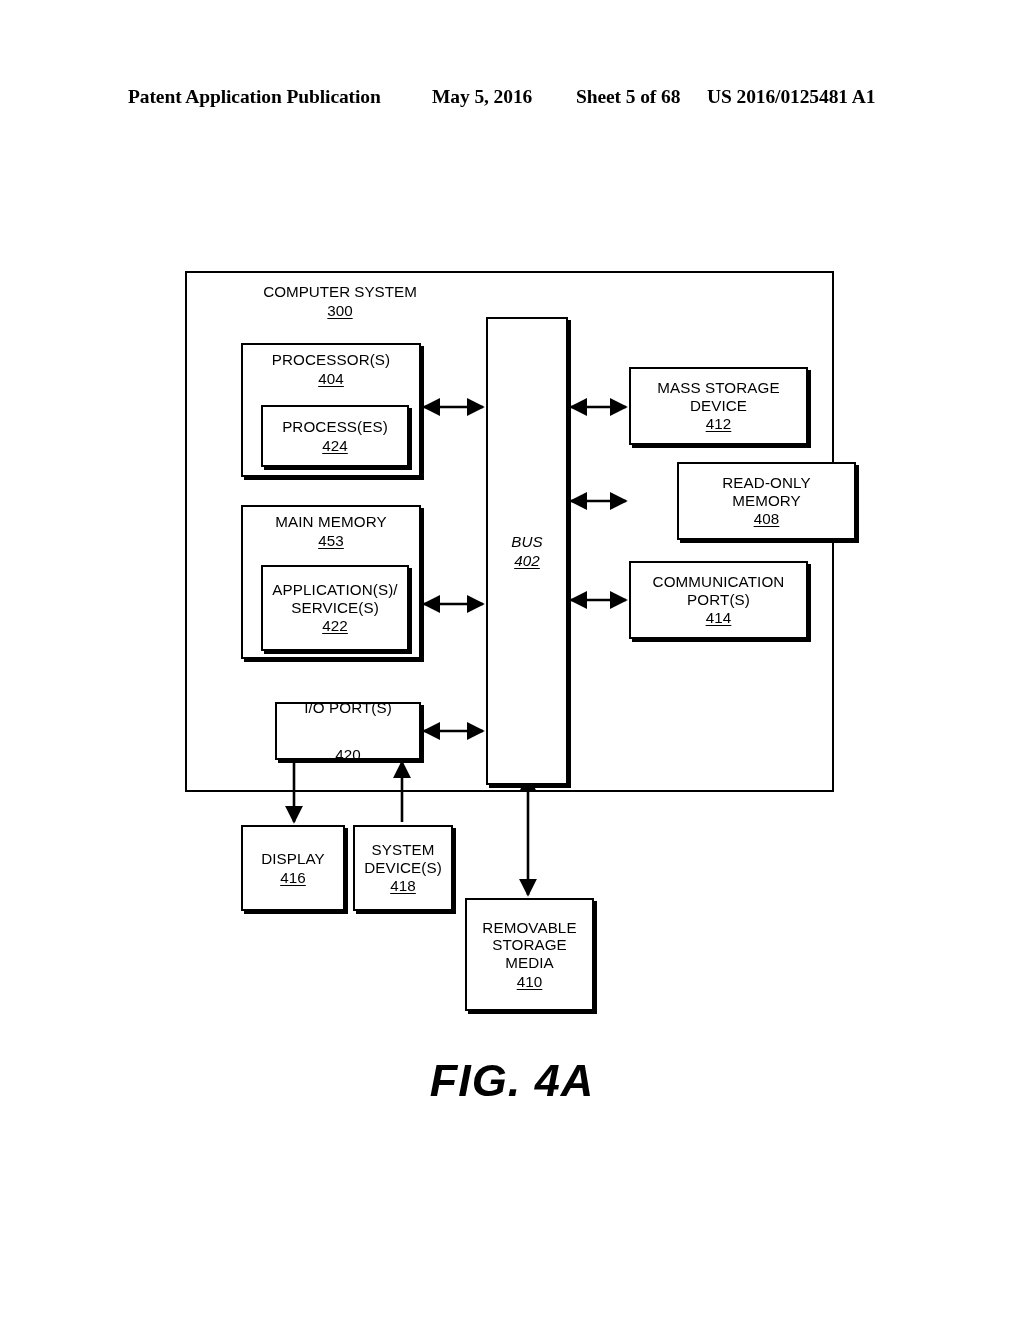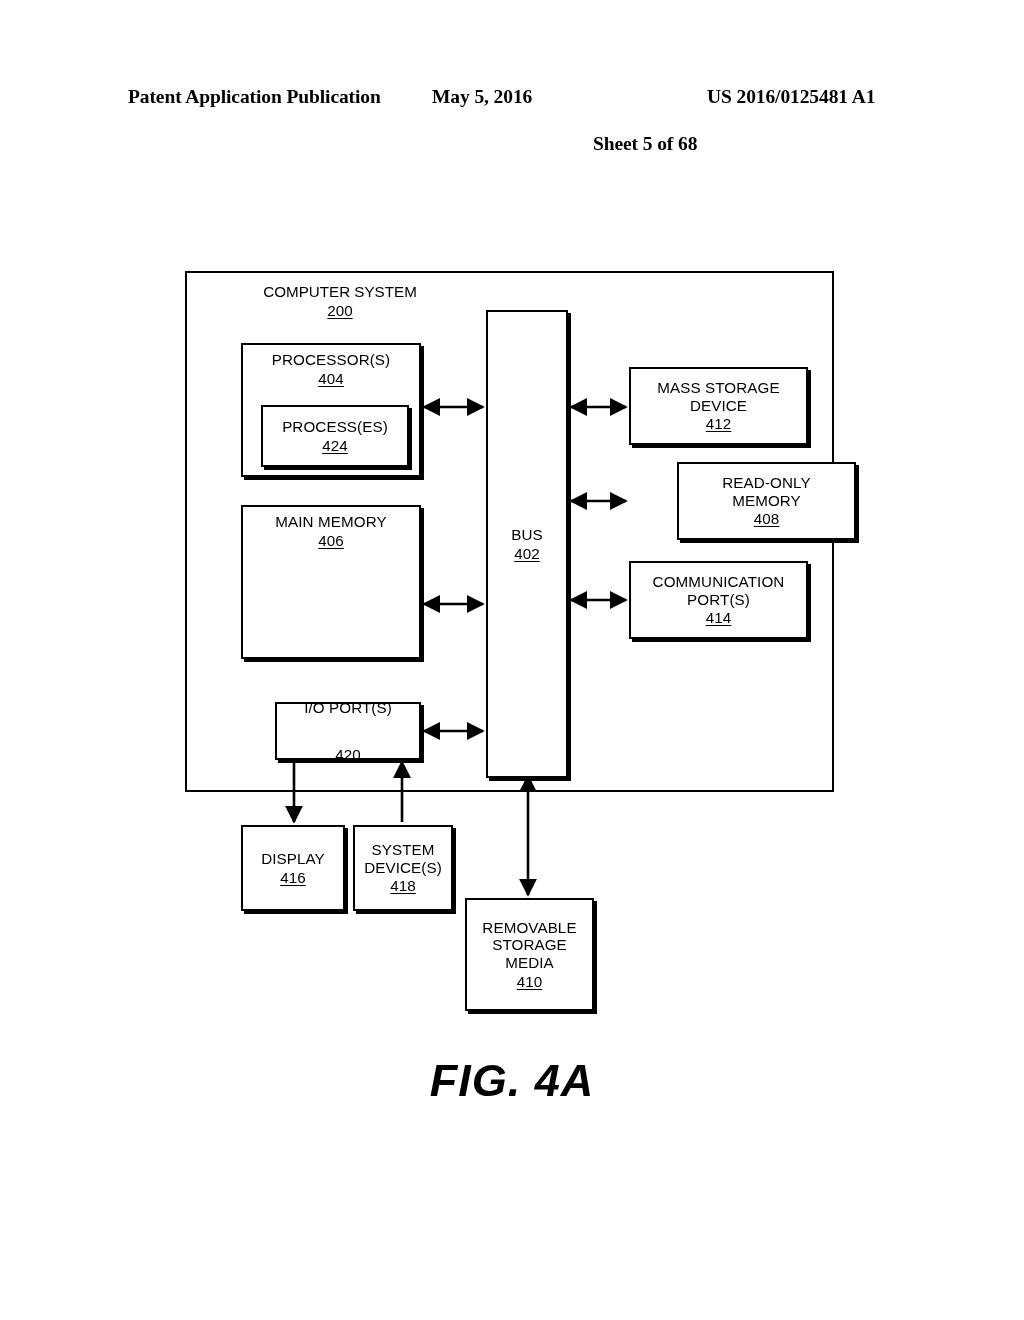--- a/index.html
+++ b/index.html
@@ -24,21 +24,21 @@
     width: 1024px;
     height: 30px;
     font-family: "Liberation Serif", serif;
     font-weight: bold;
     font-size: 19.5px;
     letter-spacing: -0.1px;
     white-space: nowrap;
   }
   .hdr-pub   { position: absolute; left: 128px; top: 0; }
   .hdr-date  { position: absolute; left: 432px; top: 0; }
-  .hdr-sheet { position: absolute; left: 593px; top: 0; margin-top: 47px; }
+  .hdr-sheet { position: absolute; left: 576px; top: 0; }
   .hdr-num   { position: absolute; left: 707px; top: 0; }
 
   
   #diagram {
     position: absolute;
     left: 0;
     top: 0;
     width: 1024px;
     height: 1320px;
     padding-left: 17px;
@@ -87,23 +87,24 @@
     top: 283px;
     width: 200px;
     text-align: center;
     font-size: 15.2px;
     line-height: 1.2;
   }
 
   
   #bus {
     left: 486px;
-    top: 310px;
+    top: 317px;
     width: 82px;
     height: 468px;
+    font-style: italic;
   }
 
   
   #processor-box { left: 241px; top: 343px;  width: 180px; height: 134px; justify-content: flex-start; padding-top: 6px; }
   #process-box   { left: 261px; top: 405px;  width: 148px; height: 62px;  }
   #mainmem-box   { left: 241px; top: 505px;  width: 180px; height: 154px; justify-content: flex-start; padding-top: 6px; }
   #appsvc-box    { left: 261px; top: 565px;  width: 148px; height: 86px;  }
   #ioports-box   { left: 275px; top: 702px;  width: 146px; height: 58px; gap: 28px;  }
 
   
@@ -148,21 +149,21 @@
   <span class="hdr-sheet">Sheet 5 of 68</span>
   <span class="hdr-num">US 2016/0125481 A1</span>
 </div>
 
 <div id="diagram">
 
   <div class="box" id="outer-container"></div>
 
   <div id="cs-label">
     <span class="ln">COMPUTER SYSTEM</span>
-    <span class="refnum">200</span>
+    <span class="refnum">300</span>
   </div>
 
   <svg id="connectors" viewBox="0 0 1024 1320" xmlns="http://www.w3.org/2000/svg">
     <defs>
       <marker id="arrEnd" viewBox="0 0 10 10" refX="9" refY="5" markerWidth="7" markerHeight="7" orient="auto-start-reverse">
         <path d="M 0 0 L 10 5 L 0 10 z" fill="#000000"></path>
       </marker>
       <marker id="arrStart" viewBox="0 0 10 10" refX="9" refY="5" markerWidth="7" markerHeight="7" orient="auto-start-reverse">
         <path d="M 0 0 L 10 5 L 0 10 z" fill="#000000"></path>
       </marker>
@@ -197,23 +198,28 @@
     <span class="refnum">404</span>
   </div>
 
   <div class="box shadow" id="process-box">
     <span class="ln">PROCESS(ES)</span>
     <span class="refnum">424</span>
   </div>
 
   <div class="box shadow" id="mainmem-box">
     <span class="ln">MAIN MEMORY</span>
-    <span class="refnum">406</span>
-  </div>
-
+    <span class="refnum">453</span>
+  </div>
+
+  <div class="box shadow" id="appsvc-box">
+    <span class="ln">APPLICATION(S)/</span>
+    <span class="ln">SERVICE(S)</span>
+    <span class="refnum">422</span>
+  </div>
 
   <div class="box shadow" id="ioports-box">
     <span class="ln">I/O PORT(S)</span>
     <span class="refnum">420</span>
   </div>
 
   <div class="box shadow" id="massstorage-box">
     <span class="ln">MASS STORAGE</span>
     <span class="ln">DEVICE</span>
     <span class="refnum">412</span>

